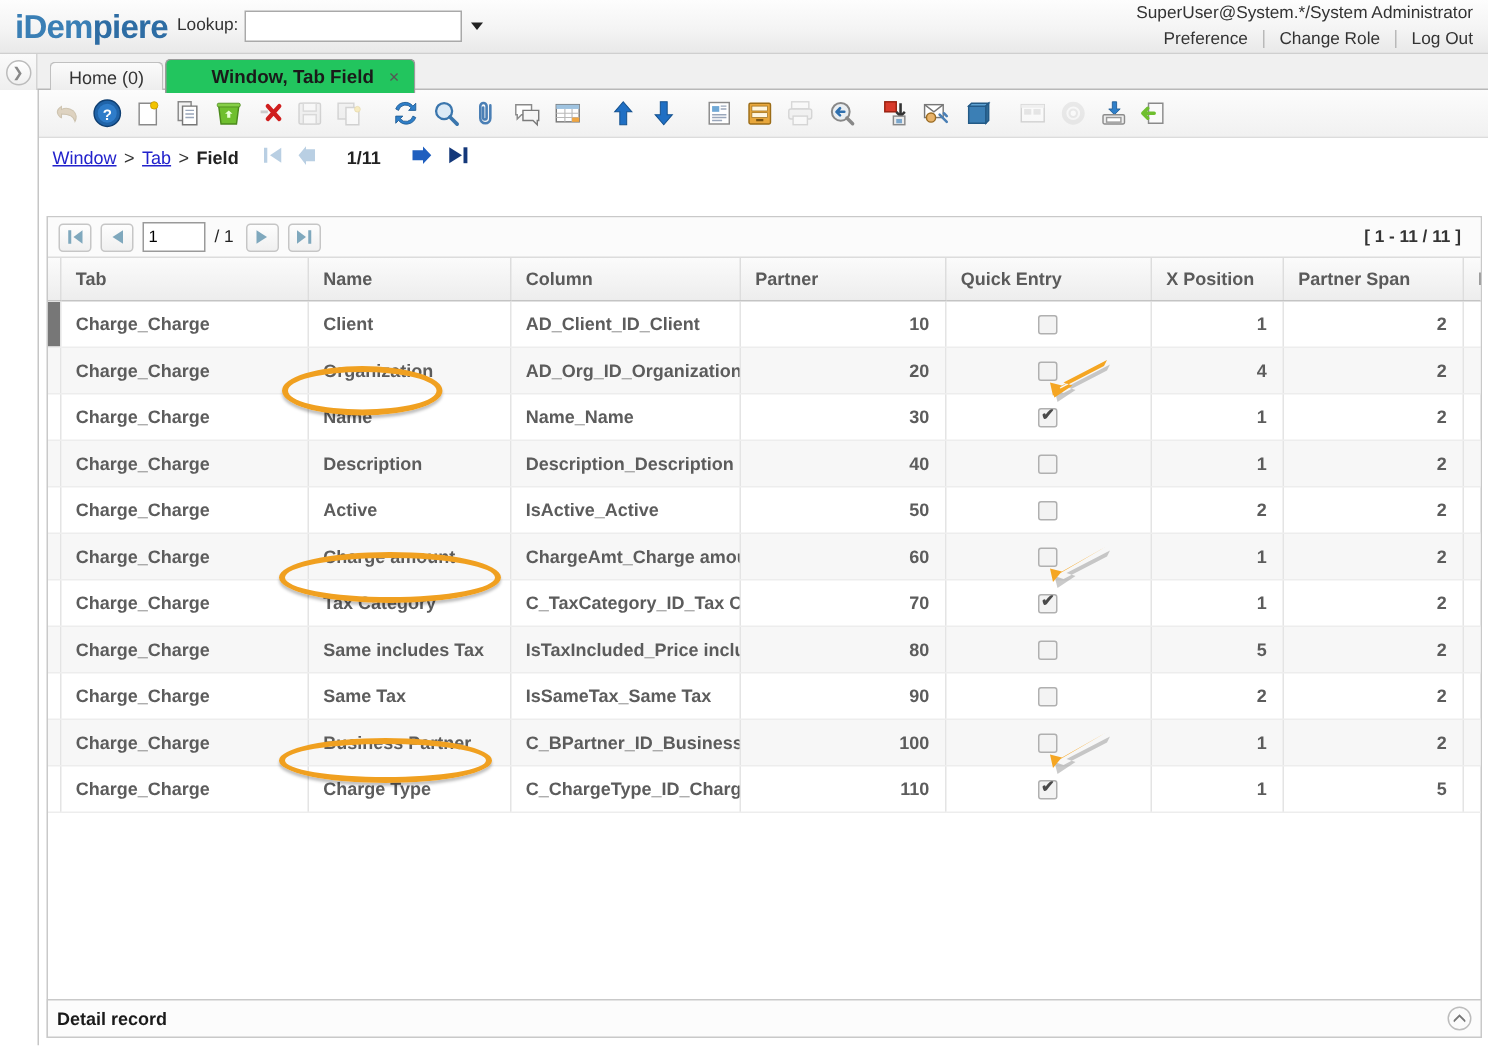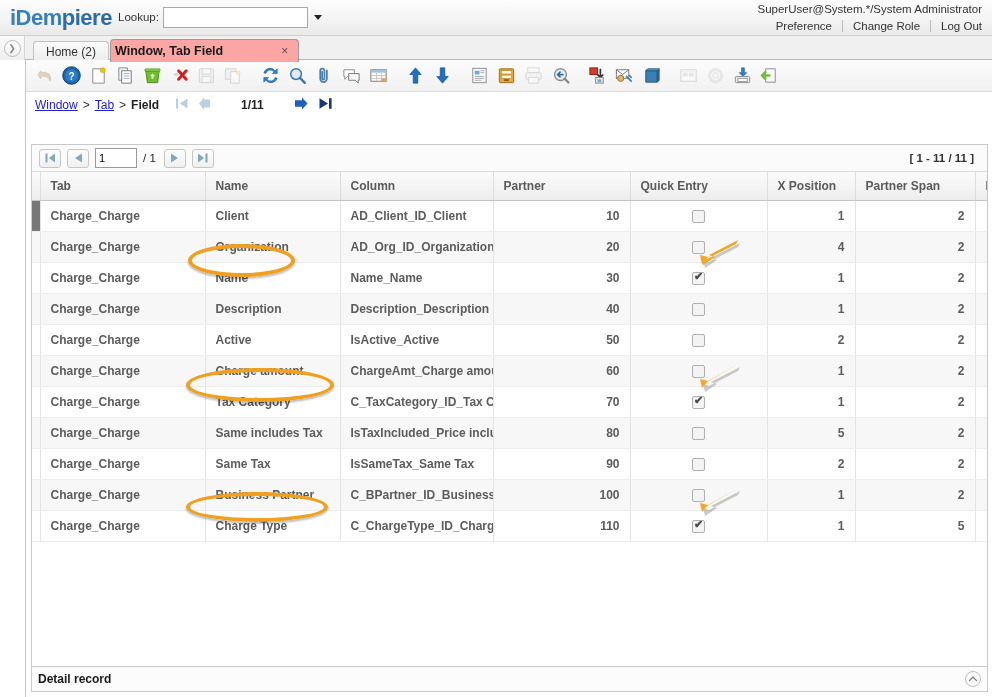--- a/index.html
+++ b/index.html
@@ -105,27 +105,27 @@
     display: flex; align-items: center;
     border: 1px solid #c0c0c0; border-bottom: 0;
     border-radius: 4px 4px 0 0;
     background: linear-gradient(to bottom,#fbfbfb,#ececec);
     color: #333;
     margin-right: 1px;
     cursor: pointer;
   }
   .tab.active {
     height: 23px;
-    background: #fca5a5;
+    background: #22c55e;
     border-color: #9b9b9b;
     font-weight: bold;
     color: #1a1a1a;
     font-size: 12.5px;
-    padding: 0 10px 0 4px;
-    position: relative; z-index: 2; gap: 48px;
+    padding: 0 10px 0 30px;
+    position: relative; z-index: 2;
   }
   .tab .tab-close {
     margin-left: 10px; font-size: 12px; color: #555; font-weight: normal;
     cursor: pointer;
   }
 
   
   #winbody {
     position: relative;
     height: 637px;
@@ -157,21 +157,21 @@
     height: 26px;
     display: flex; align-items: center;
     padding-left: 9px;
     font-size: 12px;
     background: #fff;
   }
   #crumbbar a { color: #2222cc; text-decoration: underline; cursor: pointer; }
   #crumbbar .sep { margin: 0 5px; color: #333; }
   #crumbbar .cur { font-weight: bold; color: #222; }
   #crumbbar .nav { display: flex; align-items: center; margin-left: 16px; gap: 9px; }
-  #crumbbar .pageidx { font-size: 12px; color: #222; font-weight: bold; margin: 0 20px; }
+  #crumbbar .pageidx { font-size: 12px; color: #222; font-weight: bold; margin: 0 10px; }
 
   
   #gridpanel {
     position: absolute; left: 5px; top: 84px;
     width: 957px; height: 548px;
     background: #fff;
     border: 1px solid #c9c9c9;
   }
   #pagerbar {
     height: 27px;
@@ -335,21 +335,21 @@
     <a>Log Out</a>
   </div>
 </div>
 
 <div id="tabstrip">
   <div id="collapse-handle">
     <div class="circ">❯</div>
   </div>
   <div class="tabs">
     <div class="tab">
-      <span>Home (2)</span>
+      <span>Home (0)</span>
     </div>
     <div class="tab active">
       <span>Window, Tab Field</span>
       <span class="tab-close">×</span>
     </div>
   </div>
 </div>
 
 <div id="winbody">
 

